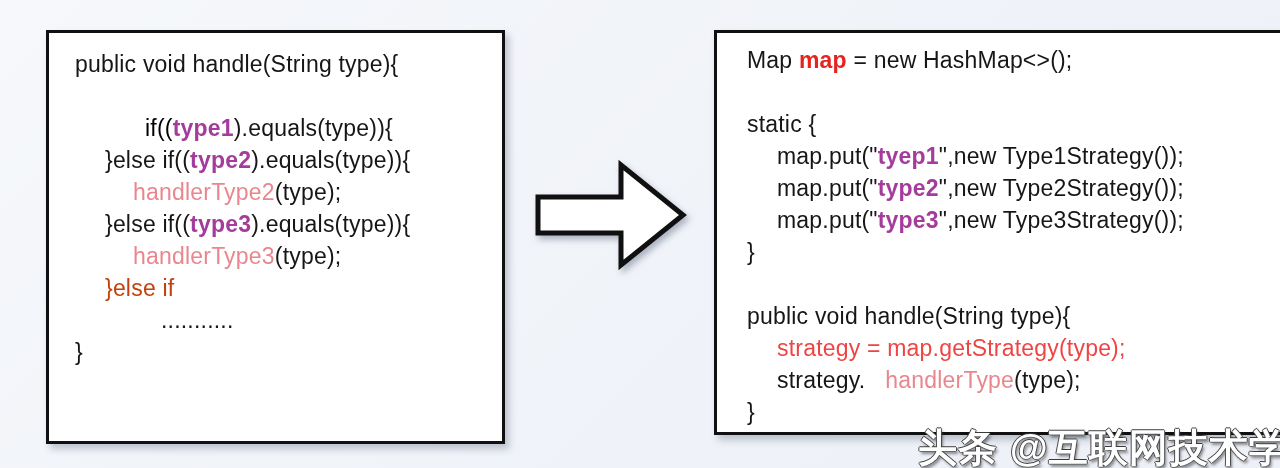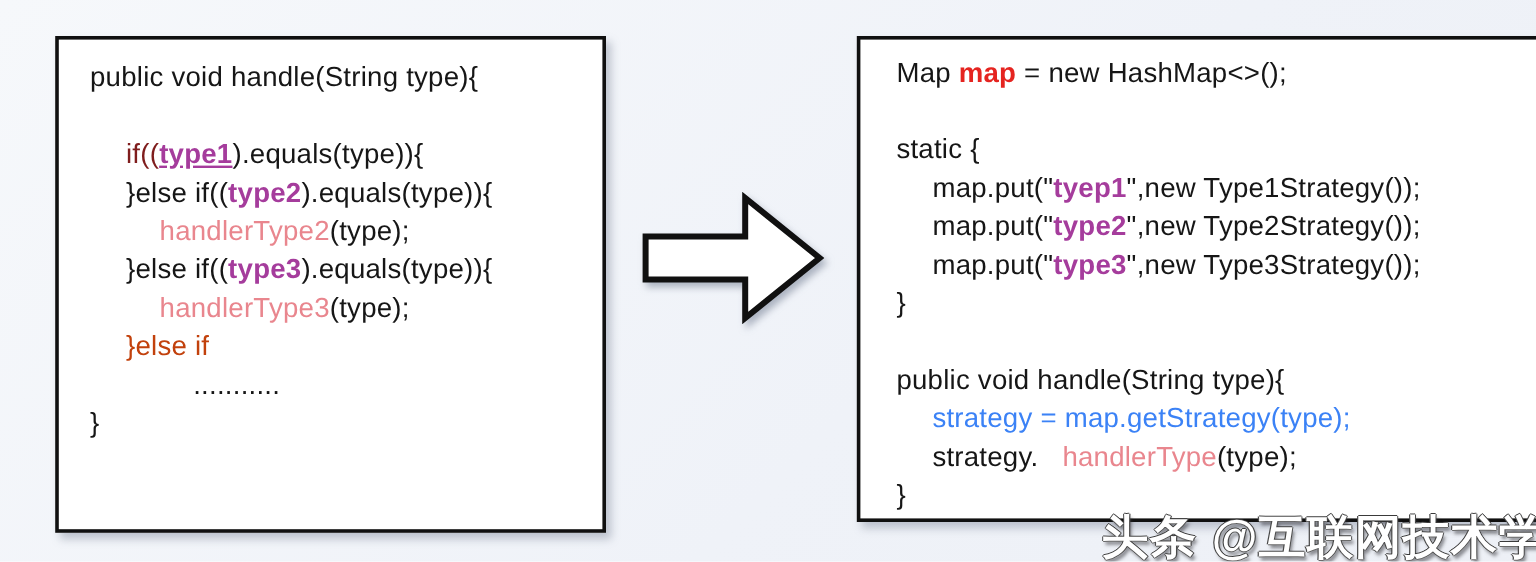--- a/index.html
+++ b/index.html
@@ -81,21 +81,21 @@
 </style>
 </head>
 <body>
 
 <div class="stage">
 
   <div class="code-box left">
     <div class="code">
         <div class="line ind0"><span style="color: rgb(22, 22, 22);">public void handle(String type){</span></div>
         <div class="line ind0">&nbsp;</div>
-        <div class="line ind1"><span style="color: #7f1d1d;">if((</span><span style="color: rgb(165, 60, 156); font-weight: 700; text-decoration: underline;">type1</span><span style="color: rgb(22, 22, 22);">).equals(type)){</span></div>
+        <div class="line ind1"><span style="color: #000000; margin-left: 40px;">if((</span><span style="color: rgb(165, 60, 156); font-weight: 700;">type1</span><span style="color: rgb(22, 22, 22);">).equals(type)){</span></div>
         <div class="line ind1"><span style="color: rgb(22, 22, 22);">}else if((</span><span style="color: rgb(165, 60, 156); font-weight: 700;">type2</span><span style="color: rgb(22, 22, 22);">).equals(type)){</span></div>
         <div class="line ind2"><span style="color: rgb(233, 134, 142);">handlerType2</span><span style="color: rgb(22, 22, 22);">(type);</span></div>
         <div class="line ind1"><span style="color: rgb(22, 22, 22);">}else if((</span><span style="color: rgb(165, 60, 156); font-weight: 700;">type3</span><span style="color: rgb(22, 22, 22);">).equals(type)){</span></div>
         <div class="line ind2"><span style="color: rgb(233, 134, 142);">handlerType3</span><span style="color: rgb(22, 22, 22);">(type);</span></div>
         <div class="line ind1"><span style="color: #c2410c; text-align: center;">}else if</span></div>
         <div class="line ind3"><span style="color: rgb(22, 22, 22);">...........</span></div>
         <div class="line ind0"><span style="color: rgb(22, 22, 22);">}</span></div>
       </div>
   </div>
 
@@ -109,21 +109,21 @@
     <div class="code">
         <div class="line ind0"><span style="color: rgb(22, 22, 22);">Map </span><span style="color: rgb(229, 36, 32); font-weight: 700;">map</span><span style="color: rgb(22, 22, 22);"> = new HashMap&lt;&gt;();</span></div>
         <div class="line ind0">&nbsp;</div>
         <div class="line ind0"><span style="color: rgb(22, 22, 22);">static {</span></div>
         <div class="line ind1"><span style="color: rgb(22, 22, 22);">map.put("</span><span style="color: rgb(165, 60, 156); font-weight: 700;">tyep1</span><span style="color: rgb(22, 22, 22);">",new Type1Strategy());</span></div>
         <div class="line ind1"><span style="color: rgb(22, 22, 22);">map.put("</span><span style="color: rgb(165, 60, 156); font-weight: 700;">type2</span><span style="color: rgb(22, 22, 22);">",new Type2Strategy());</span></div>
         <div class="line ind1"><span style="color: rgb(22, 22, 22);">map.put("</span><span style="color: rgb(165, 60, 156); font-weight: 700;">type3</span><span style="color: rgb(22, 22, 22);">",new Type3Strategy());</span></div>
         <div class="line ind0"><span style="color: rgb(22, 22, 22);">}</span></div>
         <div class="line ind0">&nbsp;</div>
         <div class="line ind0"><span style="color: rgb(22, 22, 22);">public void handle(String type){</span></div>
-        <div class="line ind1"><span style="color: #3b82f6;">strategy = map.getStrategy(type);</span></div>
+        <div class="line ind1"><span style="color: #ef4444;">strategy = map.getStrategy(type);</span></div>
         <div class="line ind1"><span style="color: rgb(22, 22, 22);">strategy.</span><span style="color: rgb(233, 134, 142); margin-left: 20px;">handlerType</span><span style="color: rgb(22, 22, 22);">(type);</span></div>
         <div class="line ind0"><span style="color: rgb(22, 22, 22);">}</span></div>
       </div>
   </div>
 
   <div class="watermark">头条 @互联网技术学堂</div>
 
 </div>
 
 </body></html>

